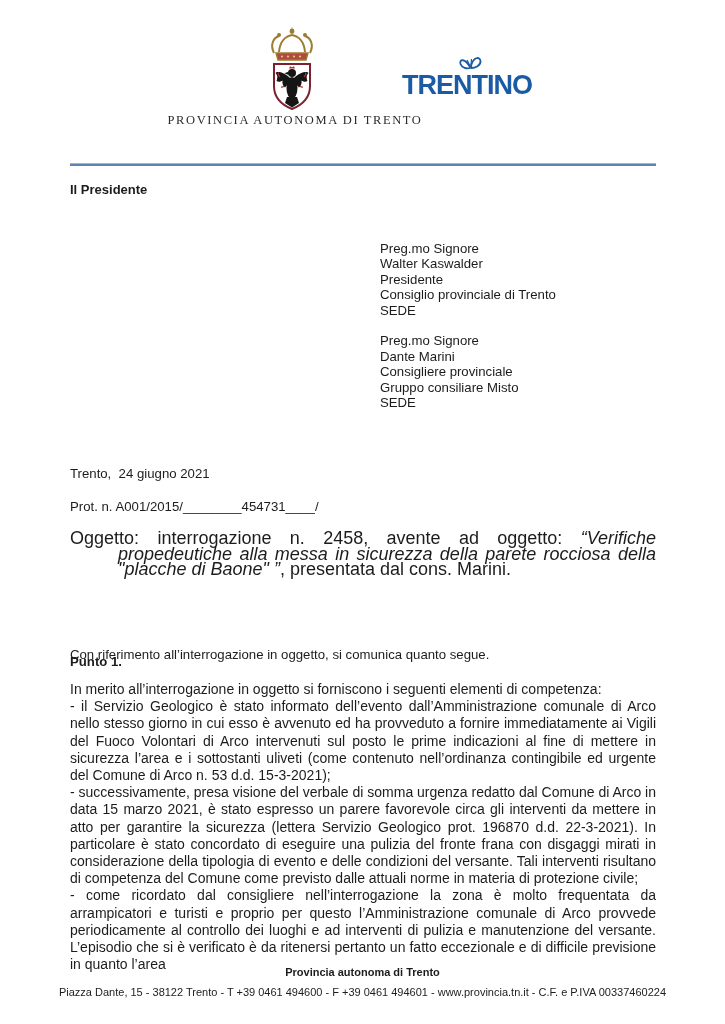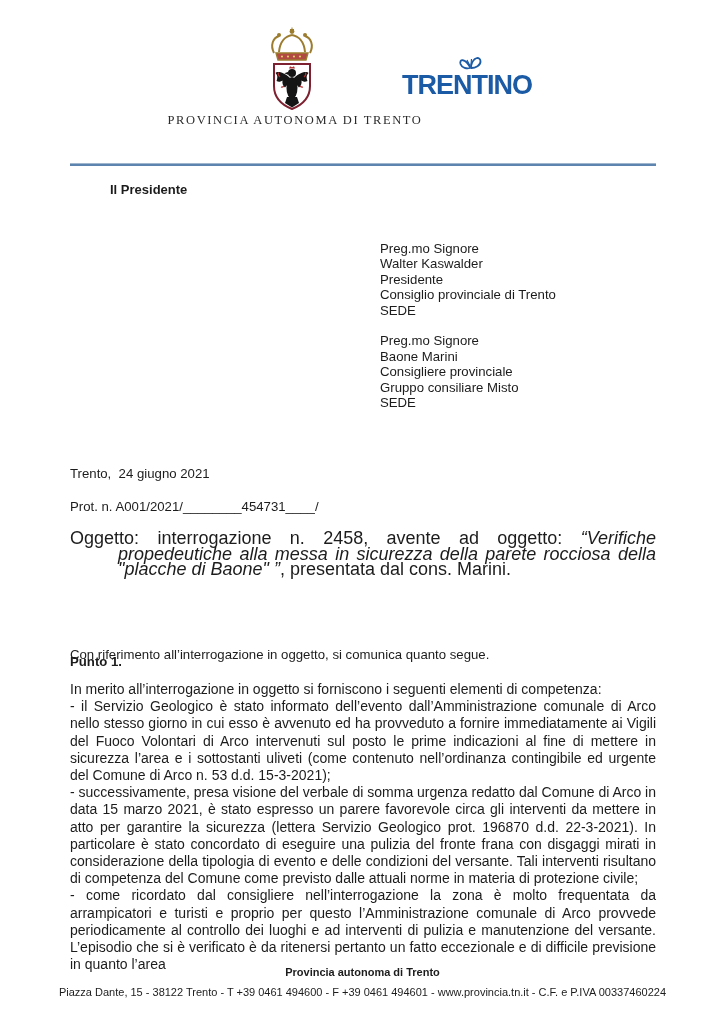--- a/index.html
+++ b/index.html
@@ -13,21 +13,21 @@
     position:absolute;left:140px;top:113px;width:310px;text-align:center;
     font-family:"Liberation Serif",serif;font-size:12.5px;letter-spacing:1.6px;color:#2b2b2b;
   }
   .trentino{position:absolute;left:402px;top:57px;width:150px;height:48px;color:#1b5ba6;}
   .butterfly{position:absolute;left:56px;top:-2px;width:26px;height:20px;}
   .wordmark{
     position:absolute;left:0;top:13px;font-size:27px;font-weight:bold;
     letter-spacing:-1px;color:#1b5ba6;font-family:"Liberation Sans",sans-serif;
   }
   .rule{position:absolute;left:70px;top:163px;width:586px;height:2px;background:#5c84ae;border-top:1px solid #9fb6cd;}
-  .role{position:absolute;left:70px;top:182px;font-size:13px;font-weight:bold;margin-left:40px;}
+  .role{position:absolute;left:70px;top:182px;font-size:13px;font-weight:bold;}
 
   
   .recipients{position:absolute;left:380px;top:241px;font-size:13.2px;line-height:15.4px;}
   .recipient-block + .recipient-block{margin-top:15.4px;}
 
   
   .dateline{position:absolute;left:70px;top:466px;font-size:13.2px;white-space:pre-wrap;}
   .prot{position:absolute;left:70px;top:499px;font-size:13.2px;white-space:pre-wrap;}
 
   
@@ -114,29 +114,29 @@
   <div class="recipients">
     <div class="recipient-block">
       <div>Preg.mo Signore</div>
       <div>Walter Kaswalder</div>
       <div>Presidente</div>
       <div>Consiglio provinciale di Trento</div>
       <div>SEDE</div>
     </div>
     <div class="recipient-block">
       <div>Preg.mo Signore</div>
-      <div>Baone Marini</div>
+      <div>Dante Marini</div>
       <div>Consigliere provinciale</div>
       <div>Gruppo consiliare Misto</div>
       <div>SEDE</div>
     </div>
   </div>
 
   <div class="dateline">Trento,  24 giugno 2021</div>
-  <div class="prot">Prot. n. A001/2021/________454731____/</div>
+  <div class="prot">Prot. n. A001/2015/________454731____/</div>
 
   <div class="subject">
     <span>Oggetto:</span><span> interrogazione n. 2458, avente ad oggetto: </span><span class="it">“Verifiche propedeutiche alla messa in sicurezza della parete rocciosa della "placche di Baone" ”</span><span>, presentata dal cons. Marini.</span>
   </div>
 
   <div class="intro">Con riferimento all’interrogazione in oggetto, si comunica quanto segue.</div>
 
   <div class="heading">Punto 1.</div>
 
   <div class="body-text">

